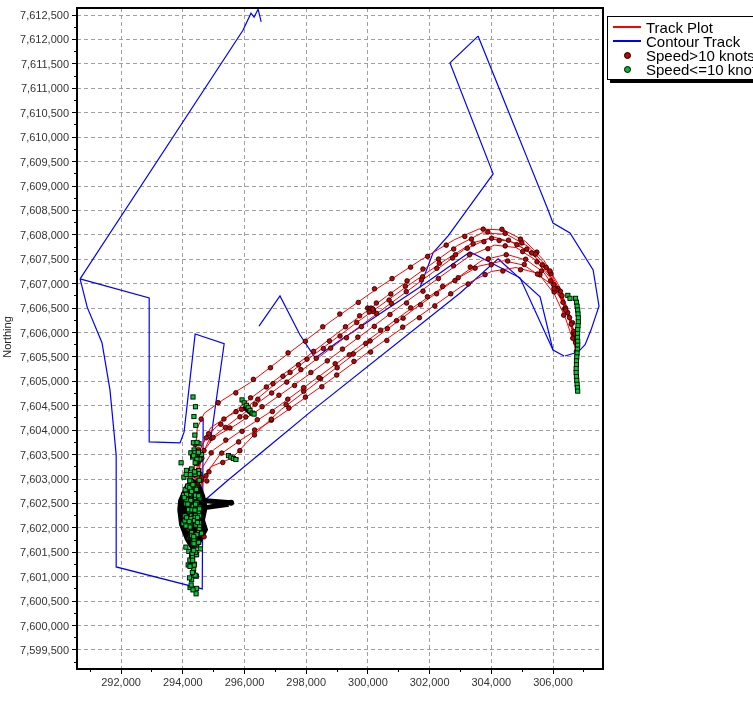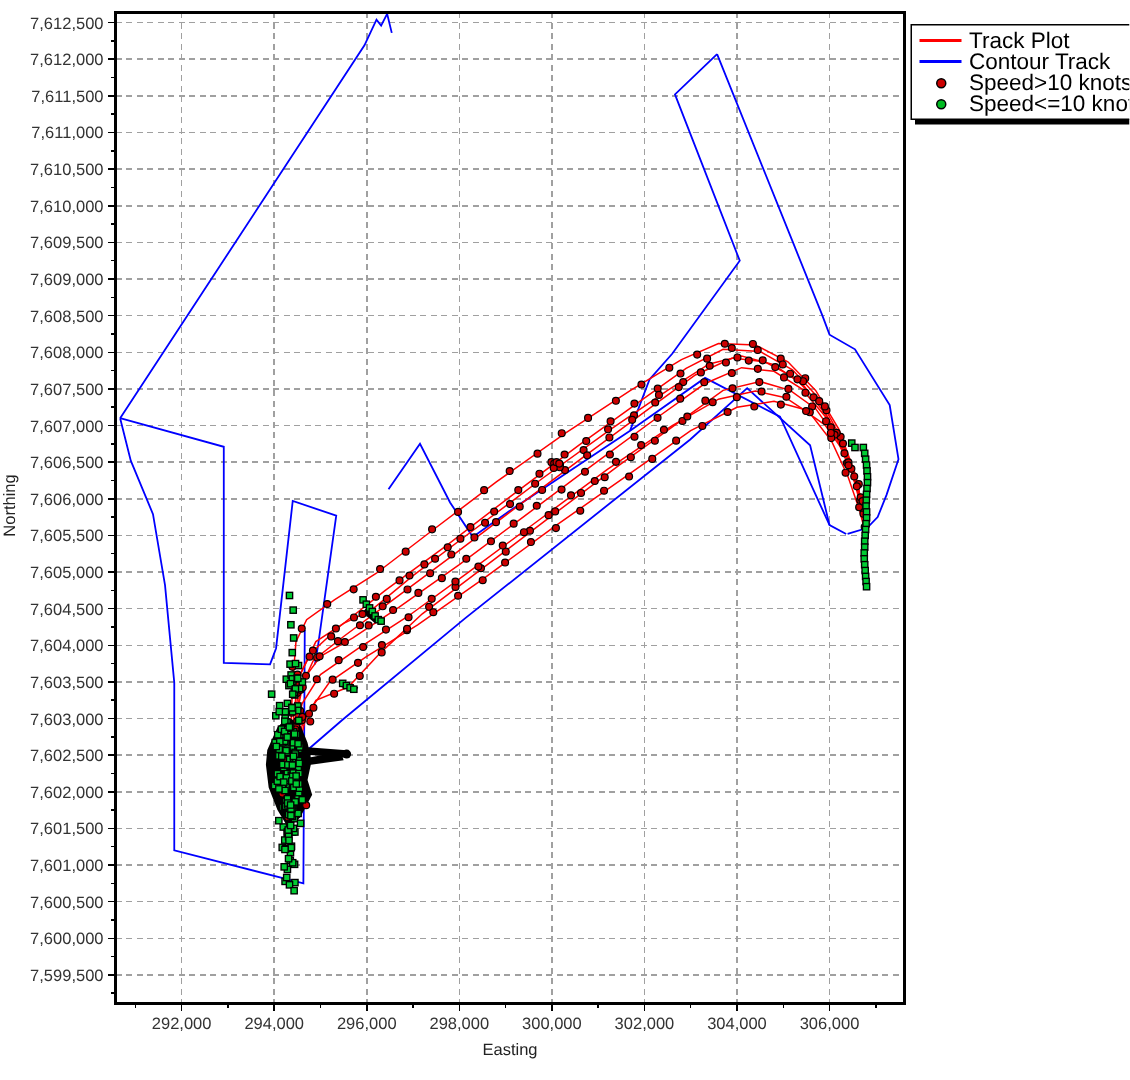--- a/index.html
+++ b/index.html
@@ -659,21 +659,20 @@
         <line x1="74" y1="515.6538603620245" x2="77" y2="515.6538603620245" stroke="#000" stroke-width="1" shape-rendering="crispEdges"></line>
         <line x1="74" y1="540.0720354636129" x2="77" y2="540.0720354636129" stroke="#000" stroke-width="1" shape-rendering="crispEdges"></line>
         <line x1="74" y1="564.4902105652013" x2="77" y2="564.4902105652013" stroke="#000" stroke-width="1" shape-rendering="crispEdges"></line>
         <line x1="74" y1="588.9083856667897" x2="77" y2="588.9083856667897" stroke="#000" stroke-width="1" shape-rendering="crispEdges"></line>
         <line x1="74" y1="613.3265607683783" x2="77" y2="613.3265607683783" stroke="#000" stroke-width="1" shape-rendering="crispEdges"></line>
         <line x1="74" y1="637.7447358699668" x2="77" y2="637.7447358699668" stroke="#000" stroke-width="1" shape-rendering="crispEdges"></line>
         <line x1="74" y1="662.1629109715552" x2="77" y2="662.1629109715552" stroke="#000" stroke-width="1" shape-rendering="crispEdges"></line>
       </g>
   </svg>
 
-  <div class="axis-title" id="x-title">Easting</div>
   <div class="axis-title" id="y-title">Northing</div>
 
   <div id="legend" style="left: 607px; top: 16px; width: 140px;">
     <div class="legend-row">
       <span class="legend-swatch">
           <span class="legend-line" id="sw0" style="border-top-color: rgb(255, 0, 0);"></span>
         </span>
       <span class="legend-label">Track Plot</span>
     </div>
     <div class="legend-row">

